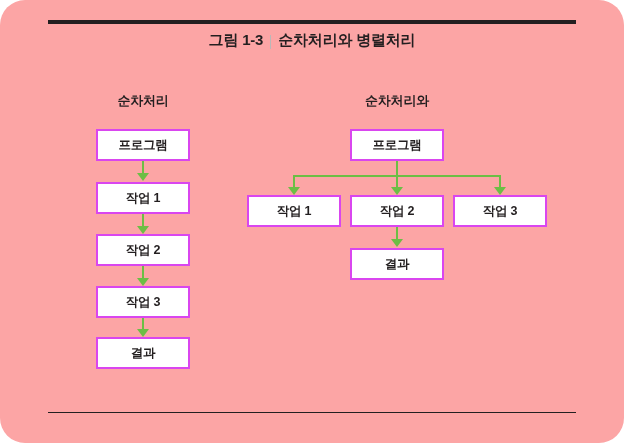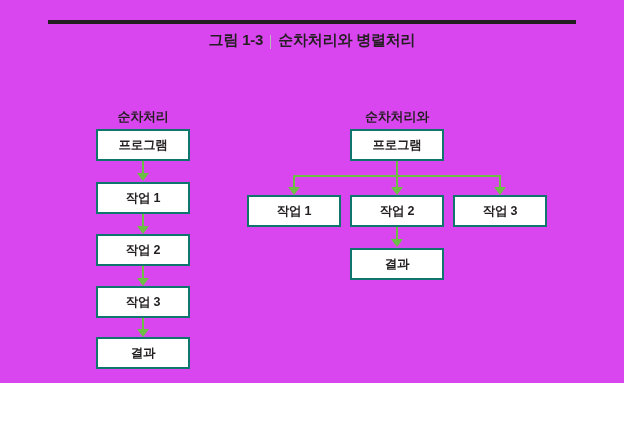--- a/index.html
+++ b/index.html
@@ -7,23 +7,24 @@
     padding: 0;
     background: #ffffff;
   }
   body {
     font-family: "Liberation Sans", "DejaVu Sans", sans-serif;
     -webkit-font-smoothing: antialiased;
   }
   #figure-page {
     position: relative;
     width: 624px;
-    height: 383px;
-    background: #d946ef;
+    height: 443px;
+    background: #fca5a5;
     overflow: hidden;
+    border-radius: 25px;
   }
 
   
   .rule-top {
     position: absolute;
     left: 48px;
     top: 20px;
     width: 528px;
     height: 4px;
     background: #231f20;
@@ -64,30 +65,29 @@
   
   .col-caption {
     position: absolute;
     top: 92px;
     font-size: 13px;
     font-weight: bold;
     color: #231f20;
     text-align: center;
     white-space: nowrap;
     letter-spacing: -0.2px;
-    margin-top: 16px;
   }
   .col-caption.left  { left: 93px;  width: 100px; }
   .col-caption.right { left: 347px; width: 100px; }
 
   
   .node {
     position: absolute;
     box-sizing: border-box;
-    border: 2px solid #0f766e;
+    border: 2px solid #d946ef;
     background: #ffffff;
     display: flex;
     align-items: center;
     justify-content: center;
     font-size: 12.5px;
     font-weight: bold;
     color: #231f20;
     letter-spacing: -0.2px;
     white-space: nowrap;
   }

